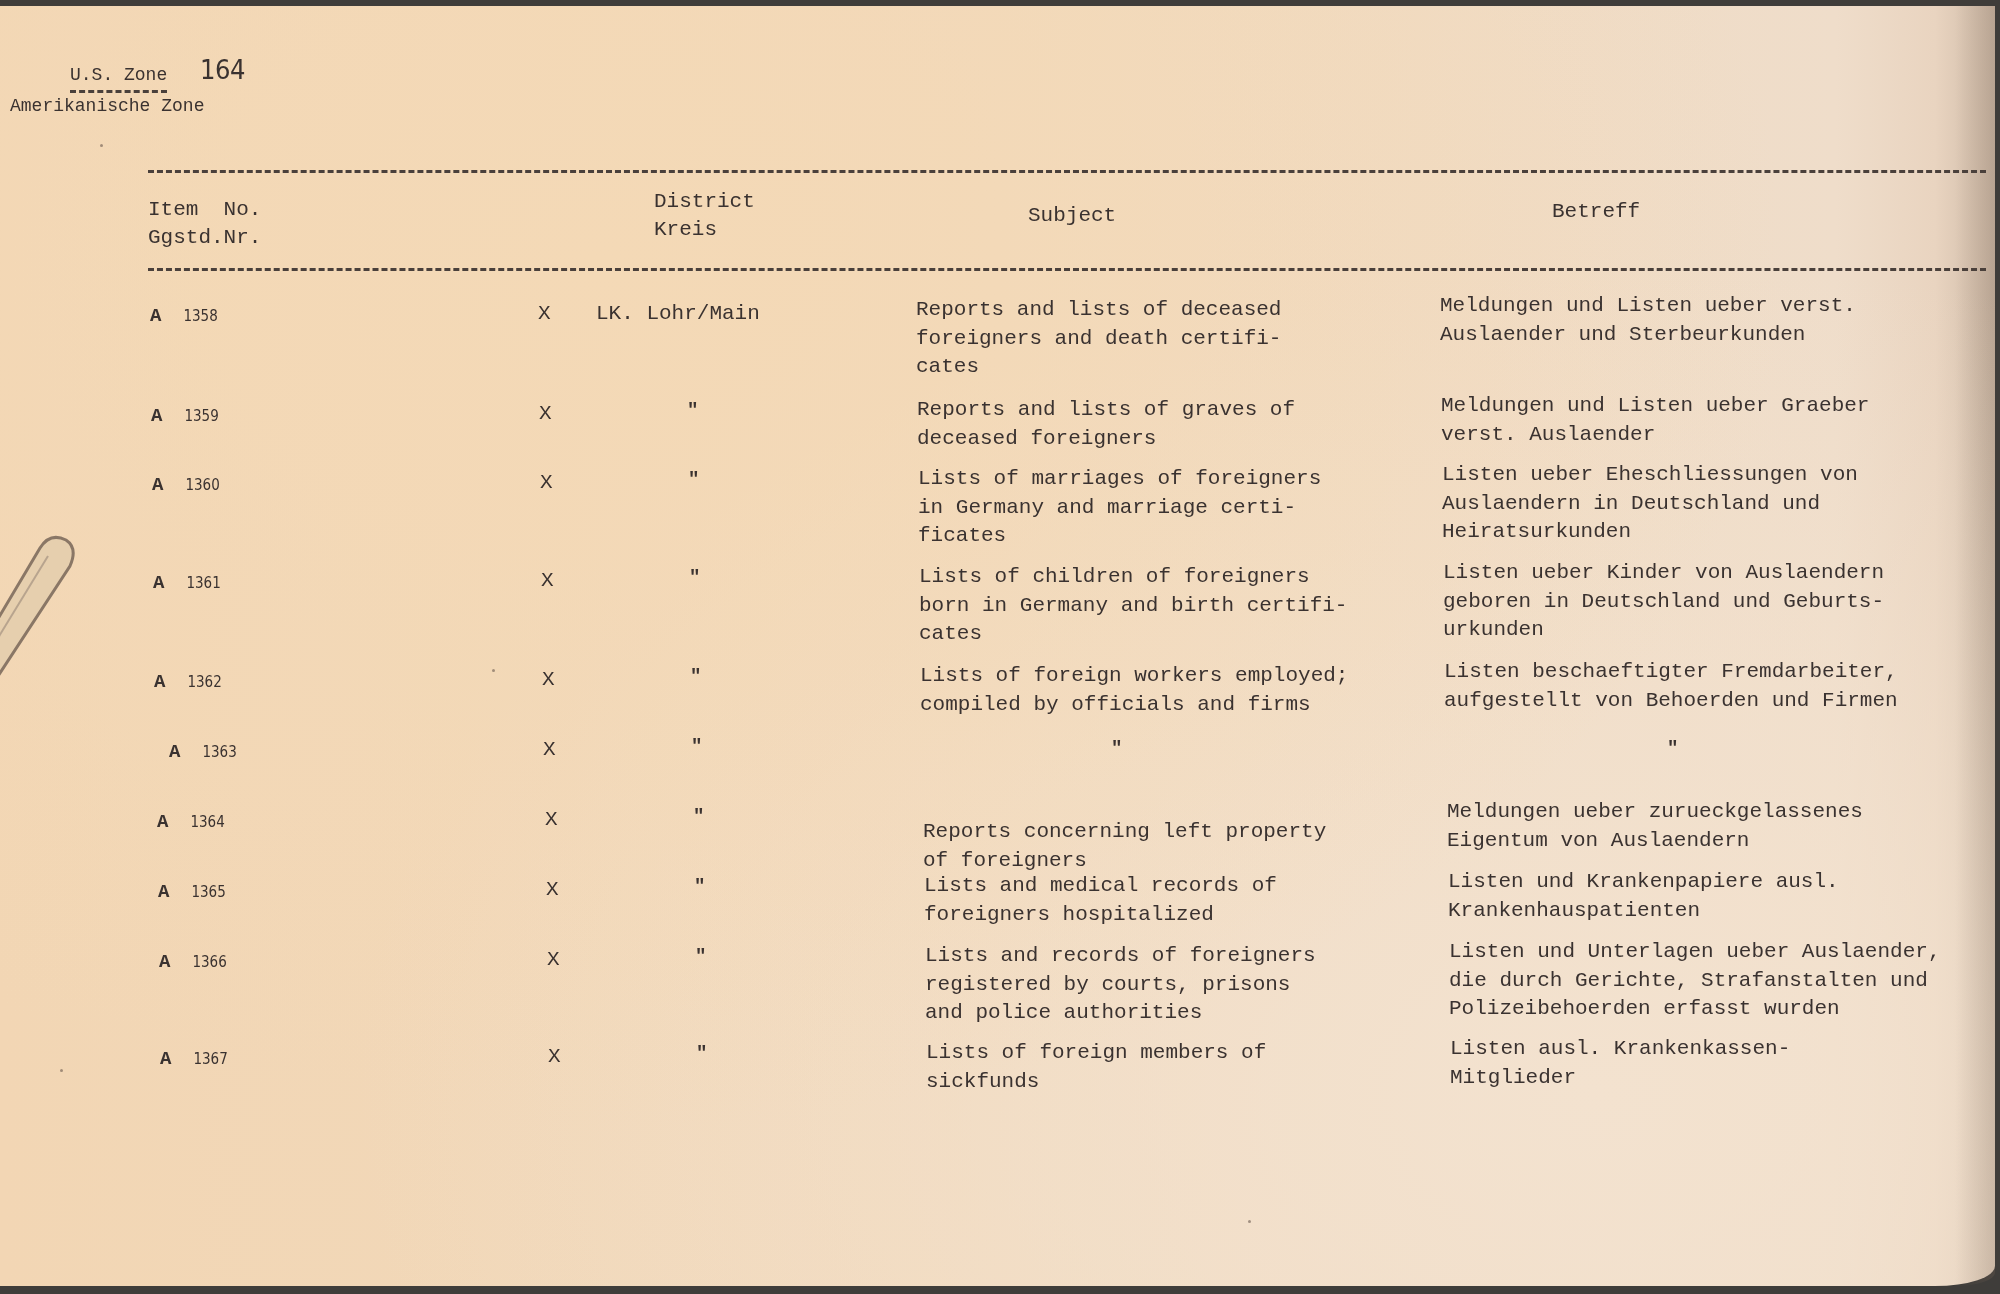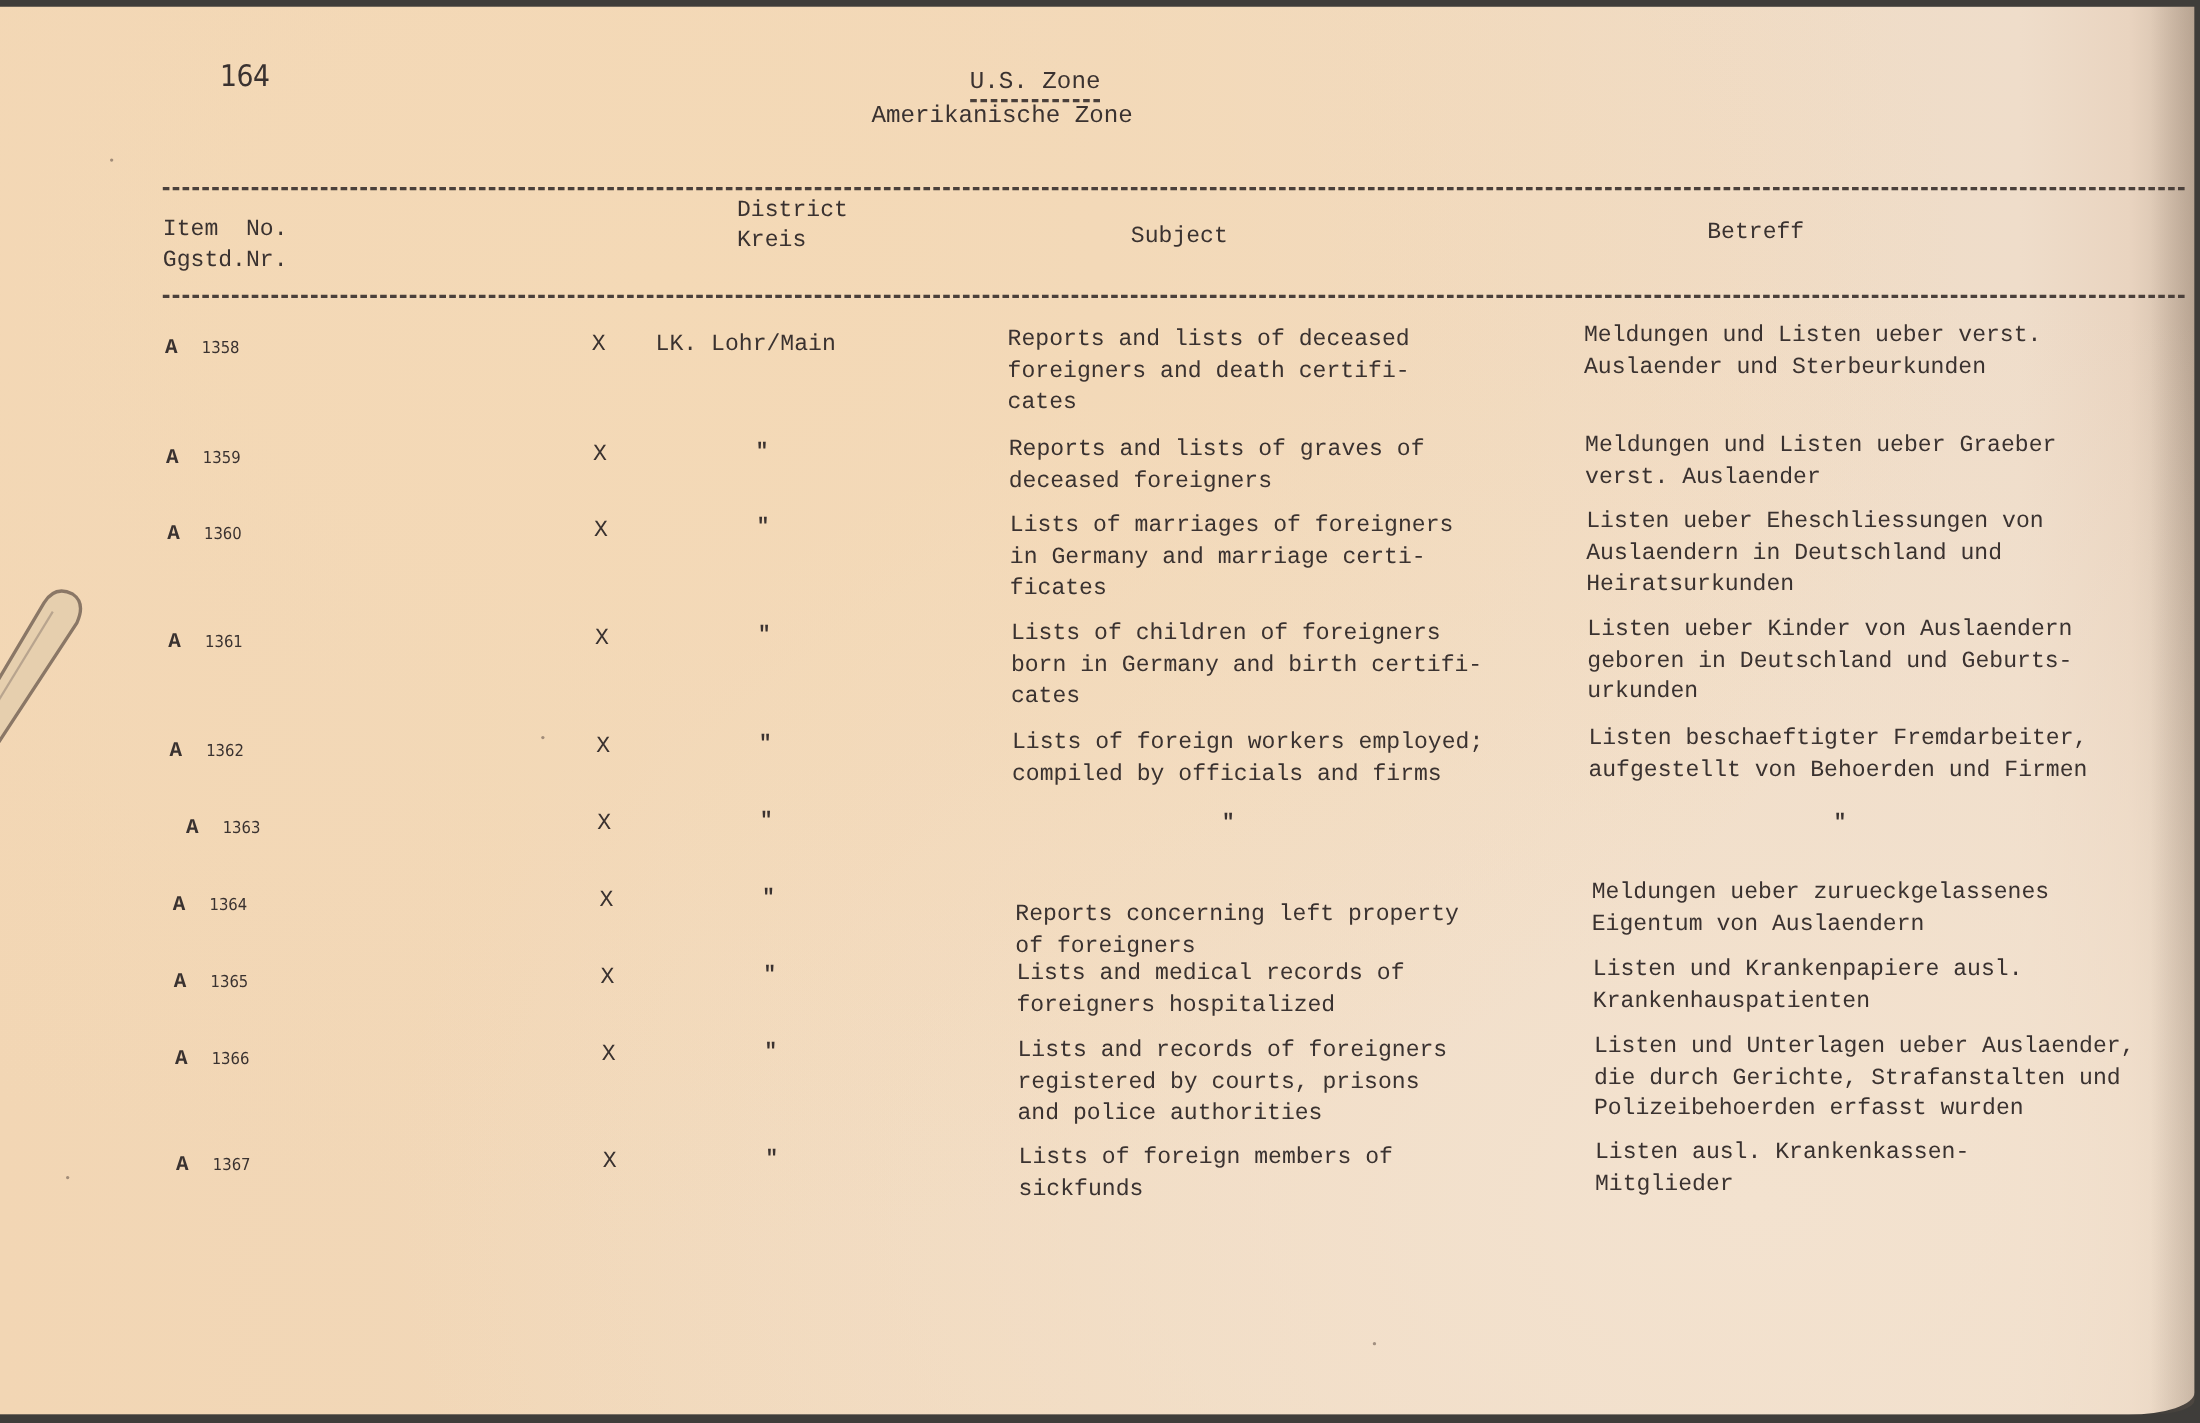--- a/index.html
+++ b/index.html
@@ -42,23 +42,22 @@
       top: 48px;
       font-family: "DejaVu Sans Condensed", "DejaVu Sans", sans-serif;
       font-size: 27px;
       letter-spacing: -0.5px;
       color: #3a3230;
     }
     .zone-title {
       position: absolute;
       left: 0;
       width: 1812px;
-      text-align: center;
       top: 56px;
-      font-size: 22px;
+      font-size: 18px;
       line-height: 26px;
     }
     .zone-title .en {
       display: inline-block;
       padding-bottom: 2px;
       border-bottom: 3px dashed #4a403b;
       margin-left: 70px;
     }
     .zone-title .de {
       display: block;
@@ -75,21 +74,21 @@
     .rule.bottom { top: 262px; }
 
     .hdr {
       position: absolute;
       font-size: 21px;
       line-height: 28px;
       white-space: pre;
     }
     .hdr-item { left: 148px; top: 190px; }
     .hdr-folder { left: 350px; top: 188px; }
-    .hdr-district { left: 654px; top: 172px; margin-left: 16px; }
+    .hdr-district { left: 654px; top: 182px; }
     .hdr-subject { left: 1028px; top: 196px; }
     .hdr-betreff { left: 1552px; top: 192px; }
 
     .cell {
       position: absolute;
       font-size: 21px;
       line-height: 28.5px;
       white-space: pre;
     }
     .item-prefix {

